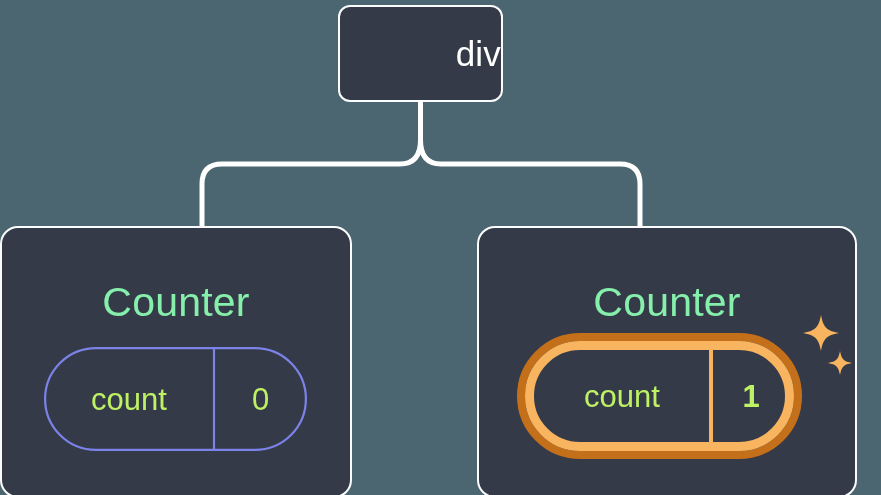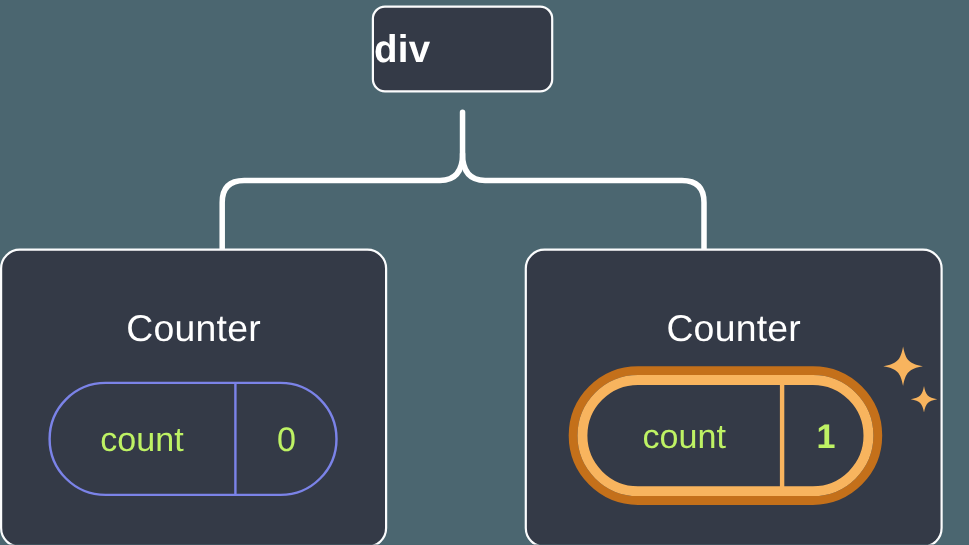--- a/index.html
+++ b/index.html
@@ -35,26 +35,25 @@
     box-sizing: border-box;
     background: #343a47;
     border: 2px solid #fbfcfd;
     border-radius: 14px;
   }
 
   .node-root {
     left: 338px;
     top: 5px;
     width: 165px;
-    height: 79px;
+    height: 97px;
     border-radius: 12px;
     display: flex;
     align-items: center;
-    justify-content: flex-start;
-    font-weight: bold;
+    justify-content: flex-end;
   }
   .node-root .node-title {
     color: #ffffff;
     font-size: 35px;
     line-height: 1;
     letter-spacing: 0.2px;
   }
 
   .node-card {
     width: 352px;
@@ -64,22 +63,22 @@
   }
   .node-card.left  { left: 0px; }
   .node-card.right { left: 477px; width: 380px; }
 
   .card-title {
     position: absolute;
     left: 0;
     right: 0;
     top: 54px;
     text-align: center;
-    color: #ffffff;
-    font-size: 34px;
+    color: #86efac;
+    font-size: 41px;
     line-height: 1;
     letter-spacing: 0.2px;
   }
 
   
   .pill-wrap {
     position: absolute;
   }
   .pill-wrap.left  { left: 44px;  top: 347px; width: 263px; height: 104px; }
   .pill-wrap.right { left: 517px; top: 333px; width: 285px; height: 126px; }

